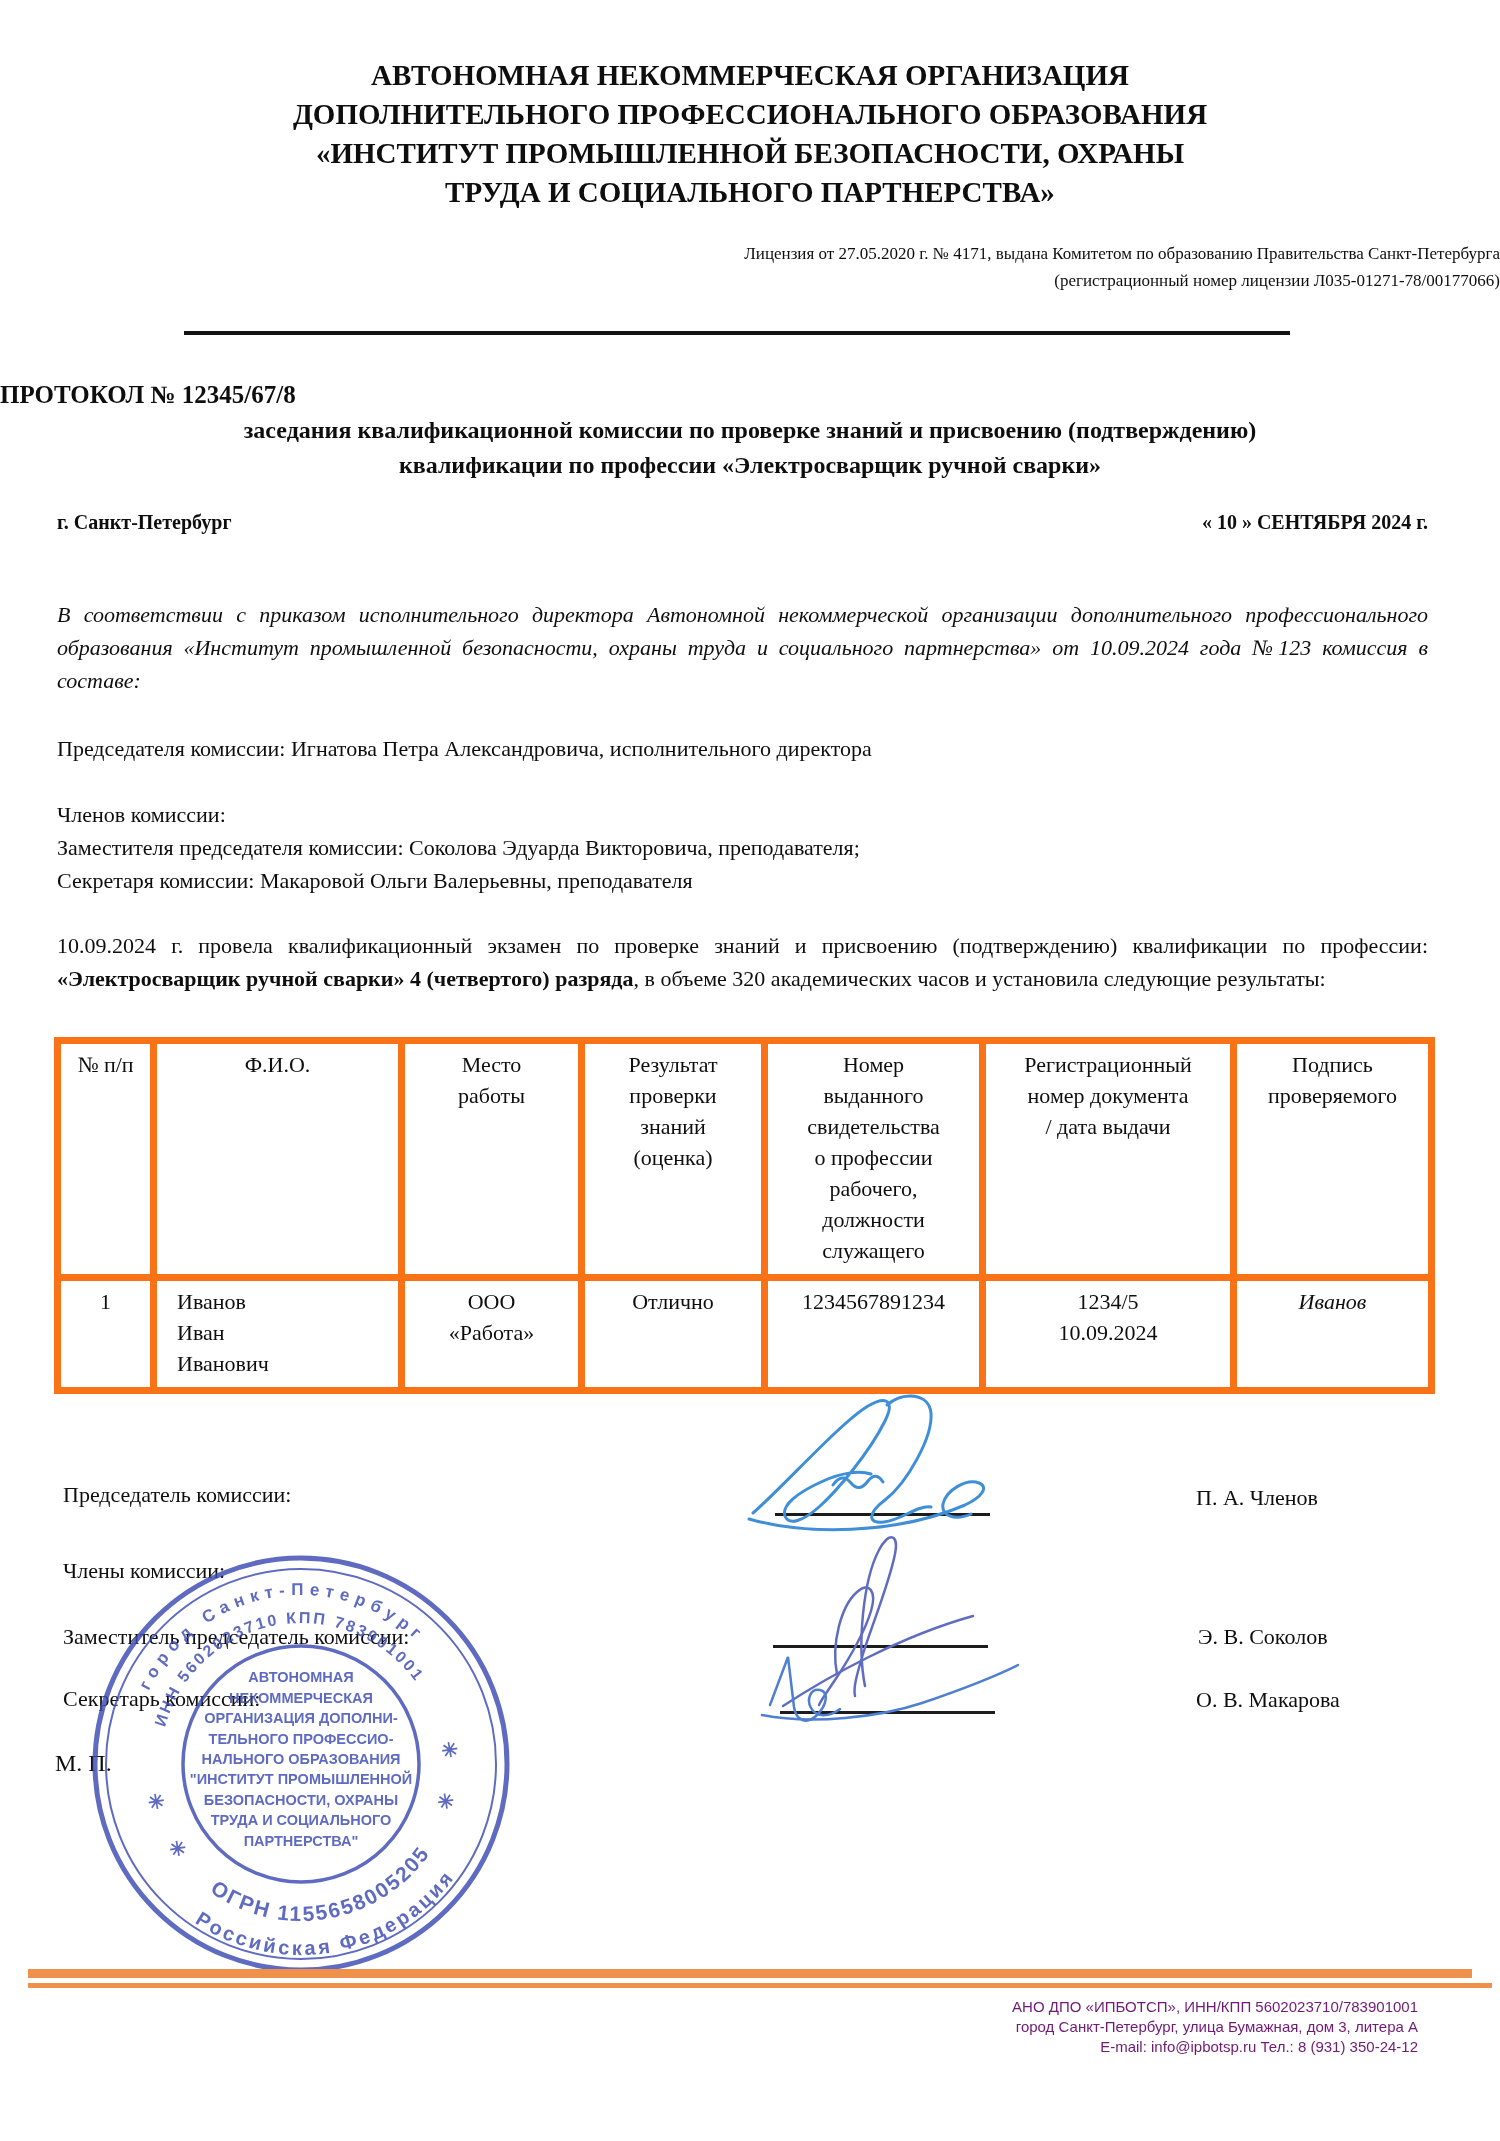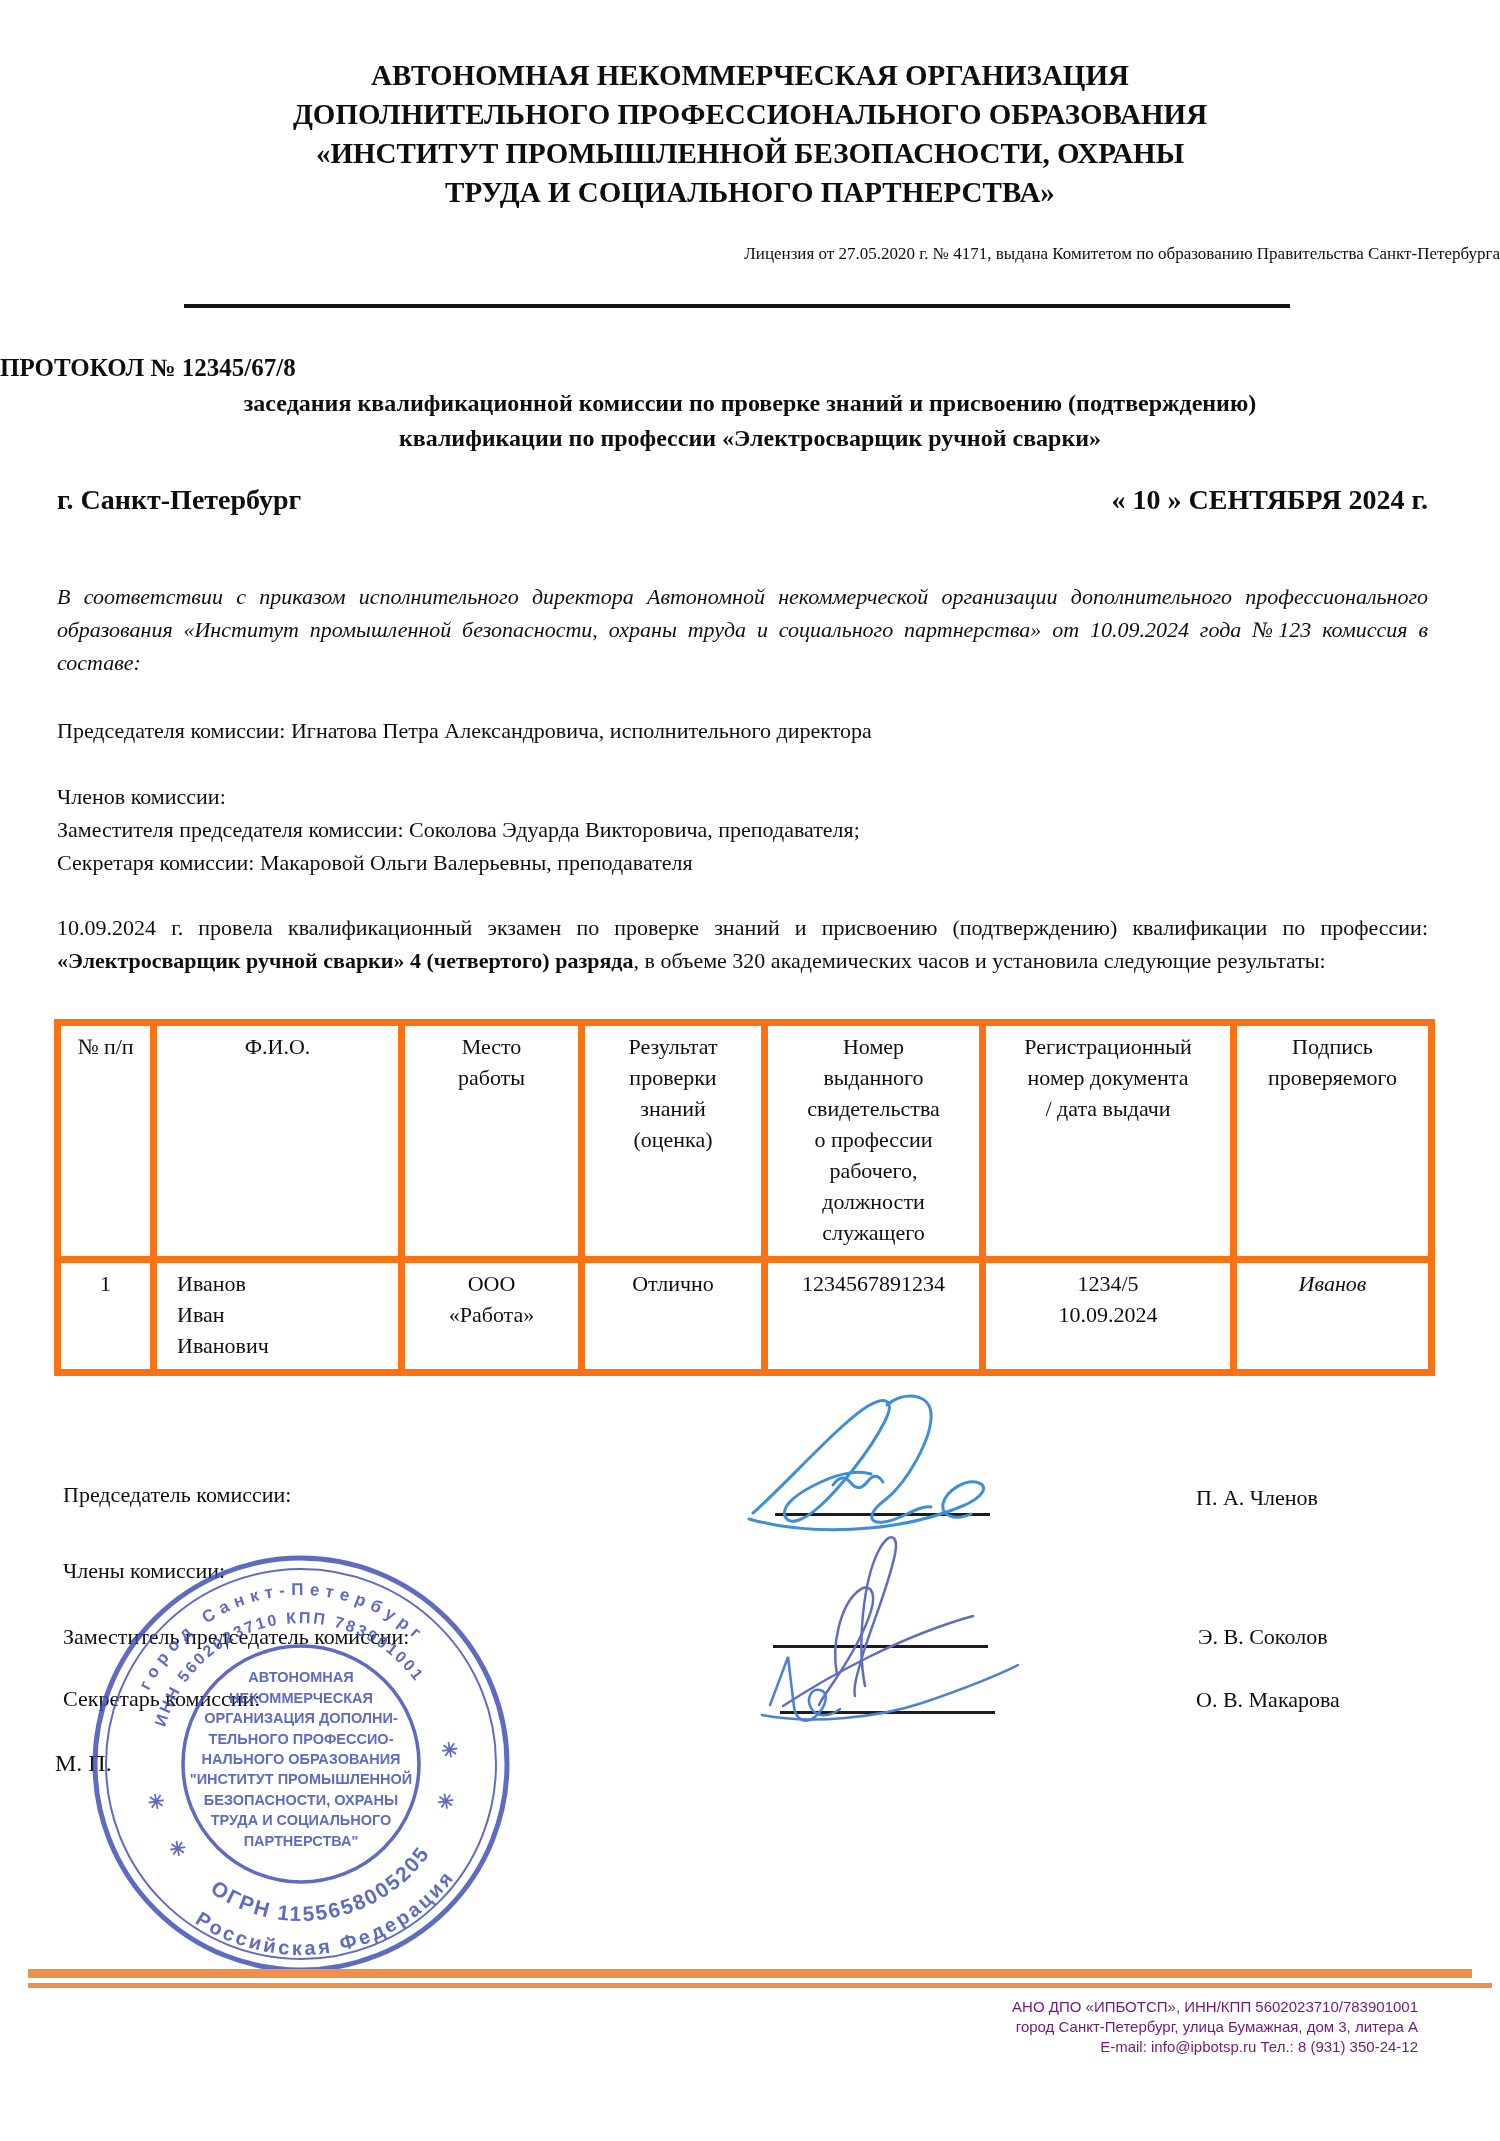--- a/index.html
+++ b/index.html
@@ -7,21 +7,21 @@
         font-family:"Liberation Serif",serif;color:#0e0e0e;overflow:hidden;}
 
   .org-header{padding-top:56px;margin:0 80px;text-align:center;
               font-weight:bold;font-size:29px;line-height:39px;}
   .license{margin-top:28px;text-align:right;font-weight:normal;font-size:17px;line-height:27px;}
   .divider{margin:37px 0 0 184px;width:1106px;height:4px;background:#141414;}
 
   .protocol-title{margin-top:42px;font-weight:bold;font-size:25px;line-height:36px;}
   .protocol-subtitle{text-align:center;font-weight:bold;font-size:24px;line-height:35px;}
   .date-row{display:flex;justify-content:space-between;margin:28px 72px 0 57px;
-            font-weight:bold;font-size:28px;}
+            font-weight:bold;font-size:20px;}
 
   .para{margin:0 72px 0 57px;font-size:22px;line-height:33px;text-align:justify;}
   .para-intro{margin-top:64px;font-style:italic;}
   .committee{margin:35px 72px 0 57px;font-size:22px;line-height:33px;}
   .committee .gap{margin-top:33px;}
   .para-exam{margin-top:32px;}
 
   .doc-table{margin:42px 0 0 54px;border-collapse:collapse;table-layout:fixed;width:1374px;
              font-size:22px;line-height:31px;}
   .doc-table th,.doc-table td{border:7px solid #f97316;vertical-align:top;text-align:center;
@@ -46,20 +46,21 @@
 
   <div class="org-header">
     <div>АВТОНОМНАЯ НЕКОММЕРЧЕСКАЯ ОРГАНИЗАЦИЯ</div>
     <div>ДОПОЛНИТЕЛЬНОГО ПРОФЕССИОНАЛЬНОГО ОБРАЗОВАНИЯ</div>
     <div>«ИНСТИТУТ ПРОМЫШЛЕННОЙ БЕЗОПАСНОСТИ, ОХРАНЫ</div>
     <div>ТРУДА И СОЦИАЛЬНОГО ПАРТНЕРСТВА»</div>
   </div>
 
   <div class="license">
     <div>Лицензия от 27.05.2020 г. № 4171, выдана Комитетом по образованию Правительства Санкт-Петербурга</div>
+    <div>(регистрационный номер лицензии Л035-01271-78/00177066)</div>
   </div>
 
   <div class="divider"></div>
 
   <div class="protocol-title">ПРОТОКОЛ № 12345/67/8</div>
   <div class="protocol-subtitle">
     <div>заседания квалификационной комиссии по проверке знаний и присвоению (подтверждению)</div>
     <div>квалификации по профессии «Электросварщик ручной сварки»</div>
   </div>
 

